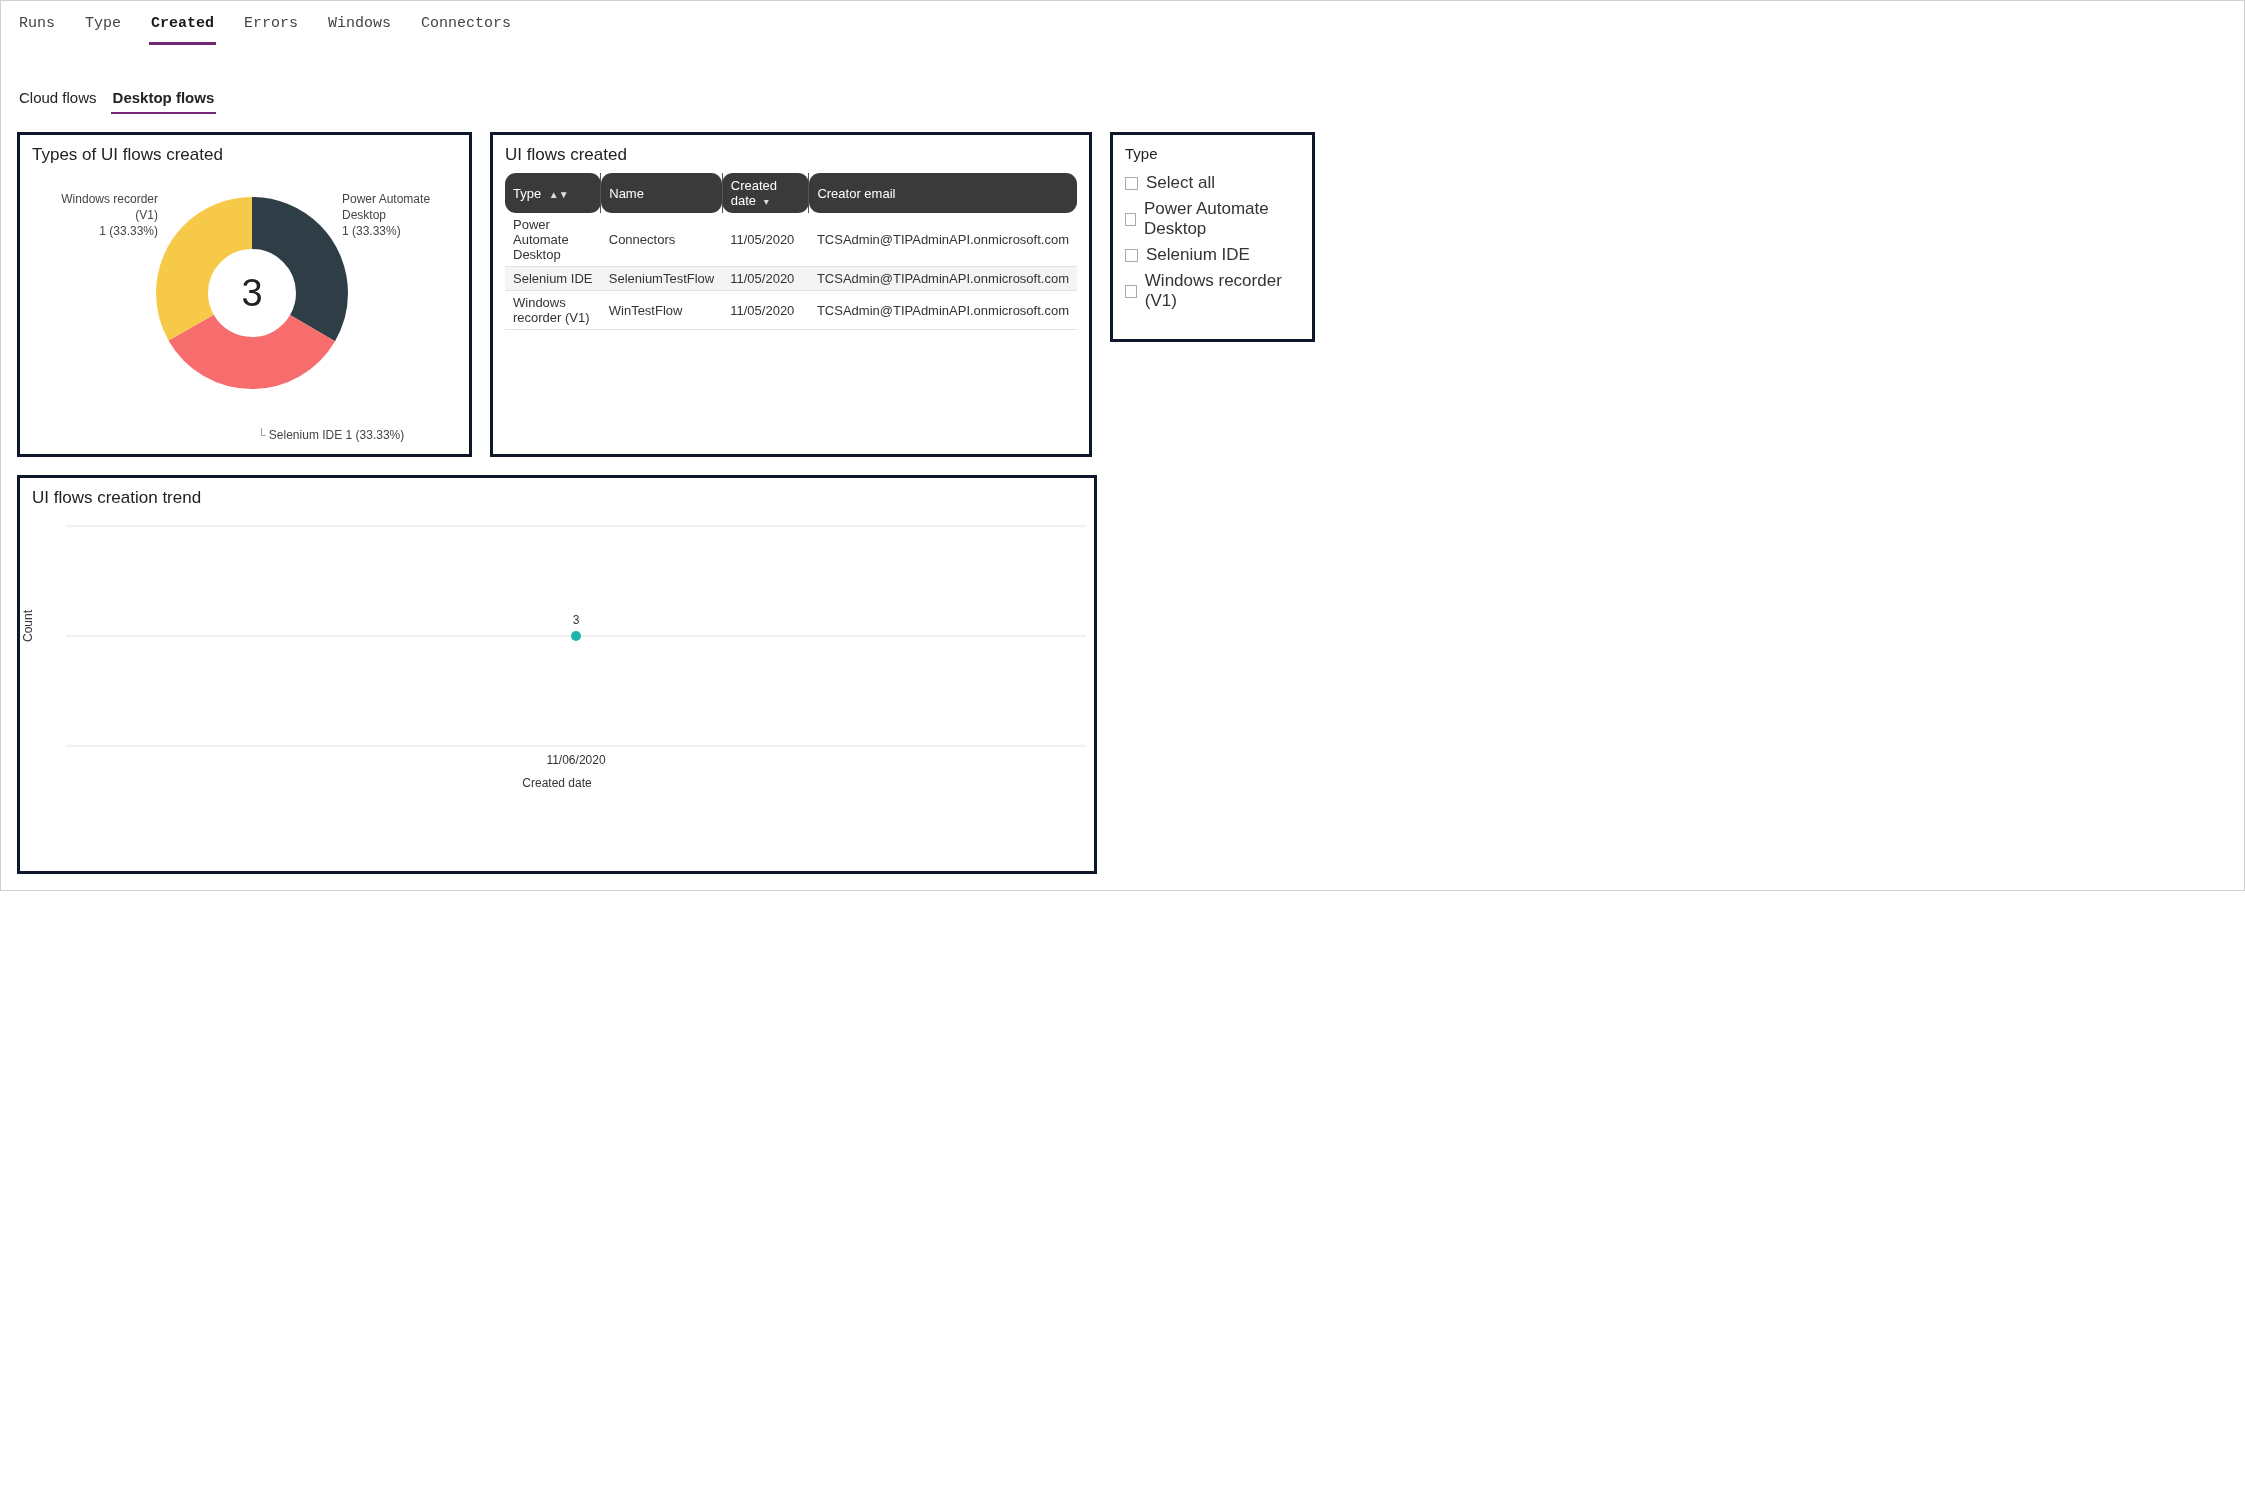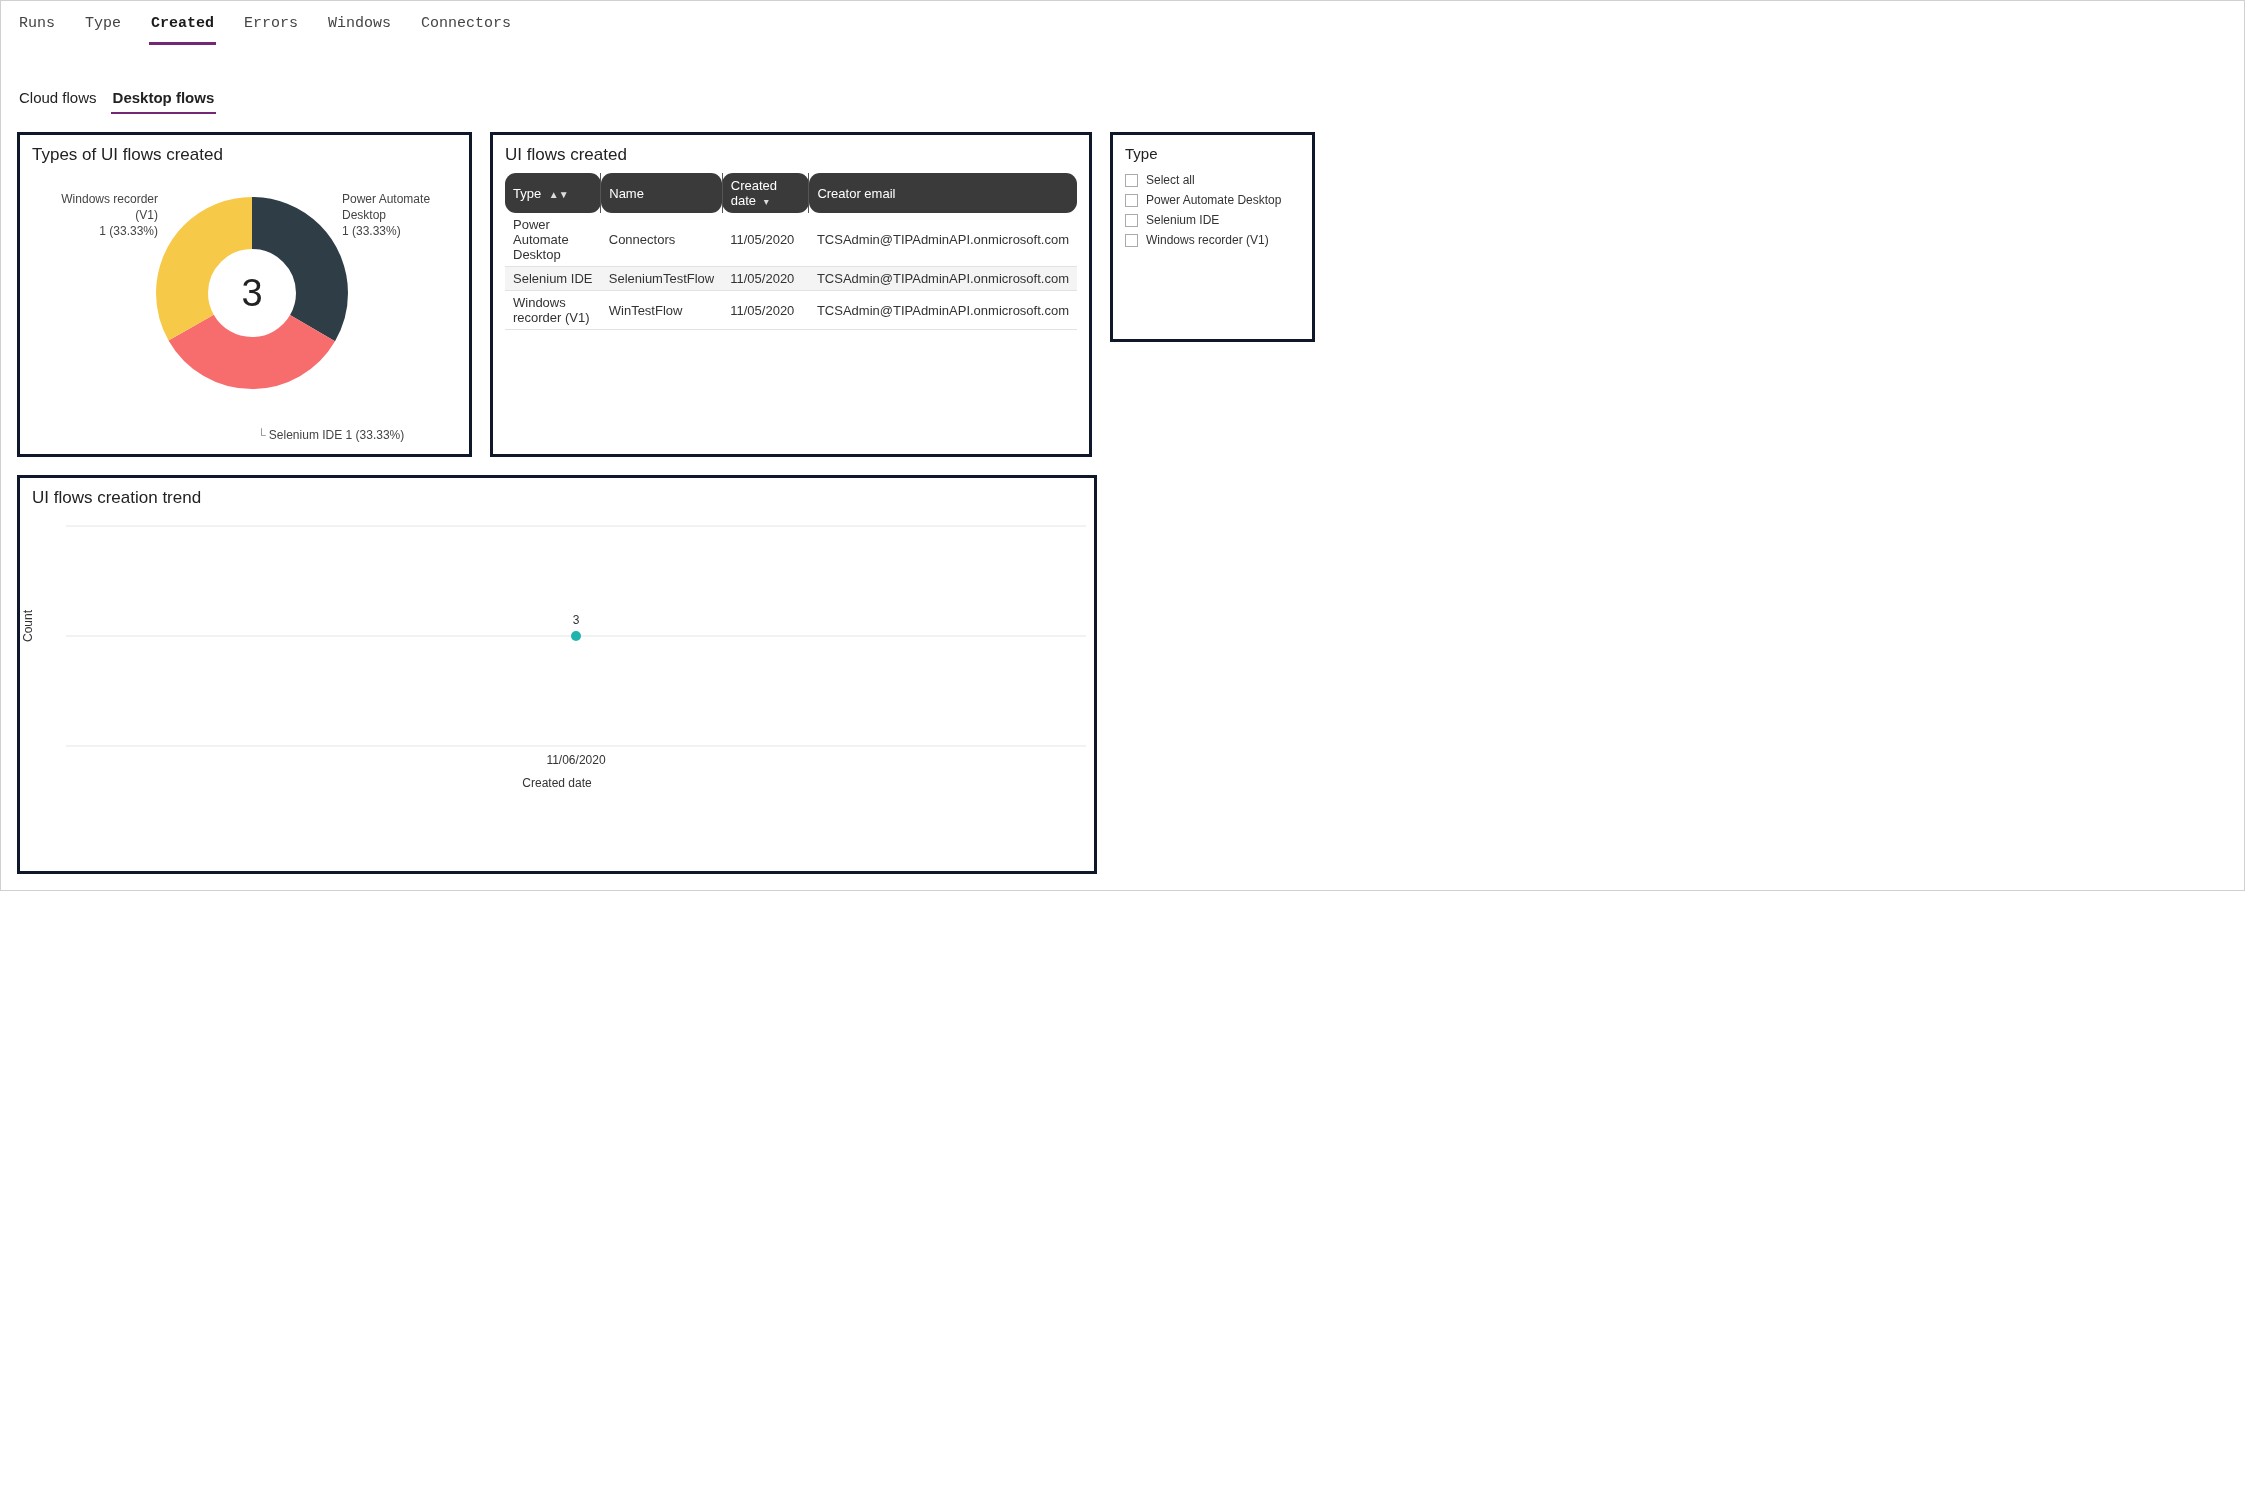--- a/index.html
+++ b/index.html
@@ -120,21 +120,21 @@
   }
   .data-table tbody tr:nth-child(even) td { background: #f4f4f4; }
   .sort-icon, .chevron-down { margin-left: 4px; font-size: 10px; color:#ddd; }
   .chevron-down { color:#ddd; }
 
   
   .filter-title { font-size: 15px; margin-bottom: 8px; color:#222; }
   .filter-item {
     display: flex; align-items: center; gap: 8px;
     padding: 3px 0;
-    font-size: 12px;
+    font-size: 17px;
     color: #333;
     cursor: pointer;
   }
   .filter-checkbox {
     width: 13px; height: 13px;
     border: 1px solid #aaa;
     background: #fff;
   }
 
   

